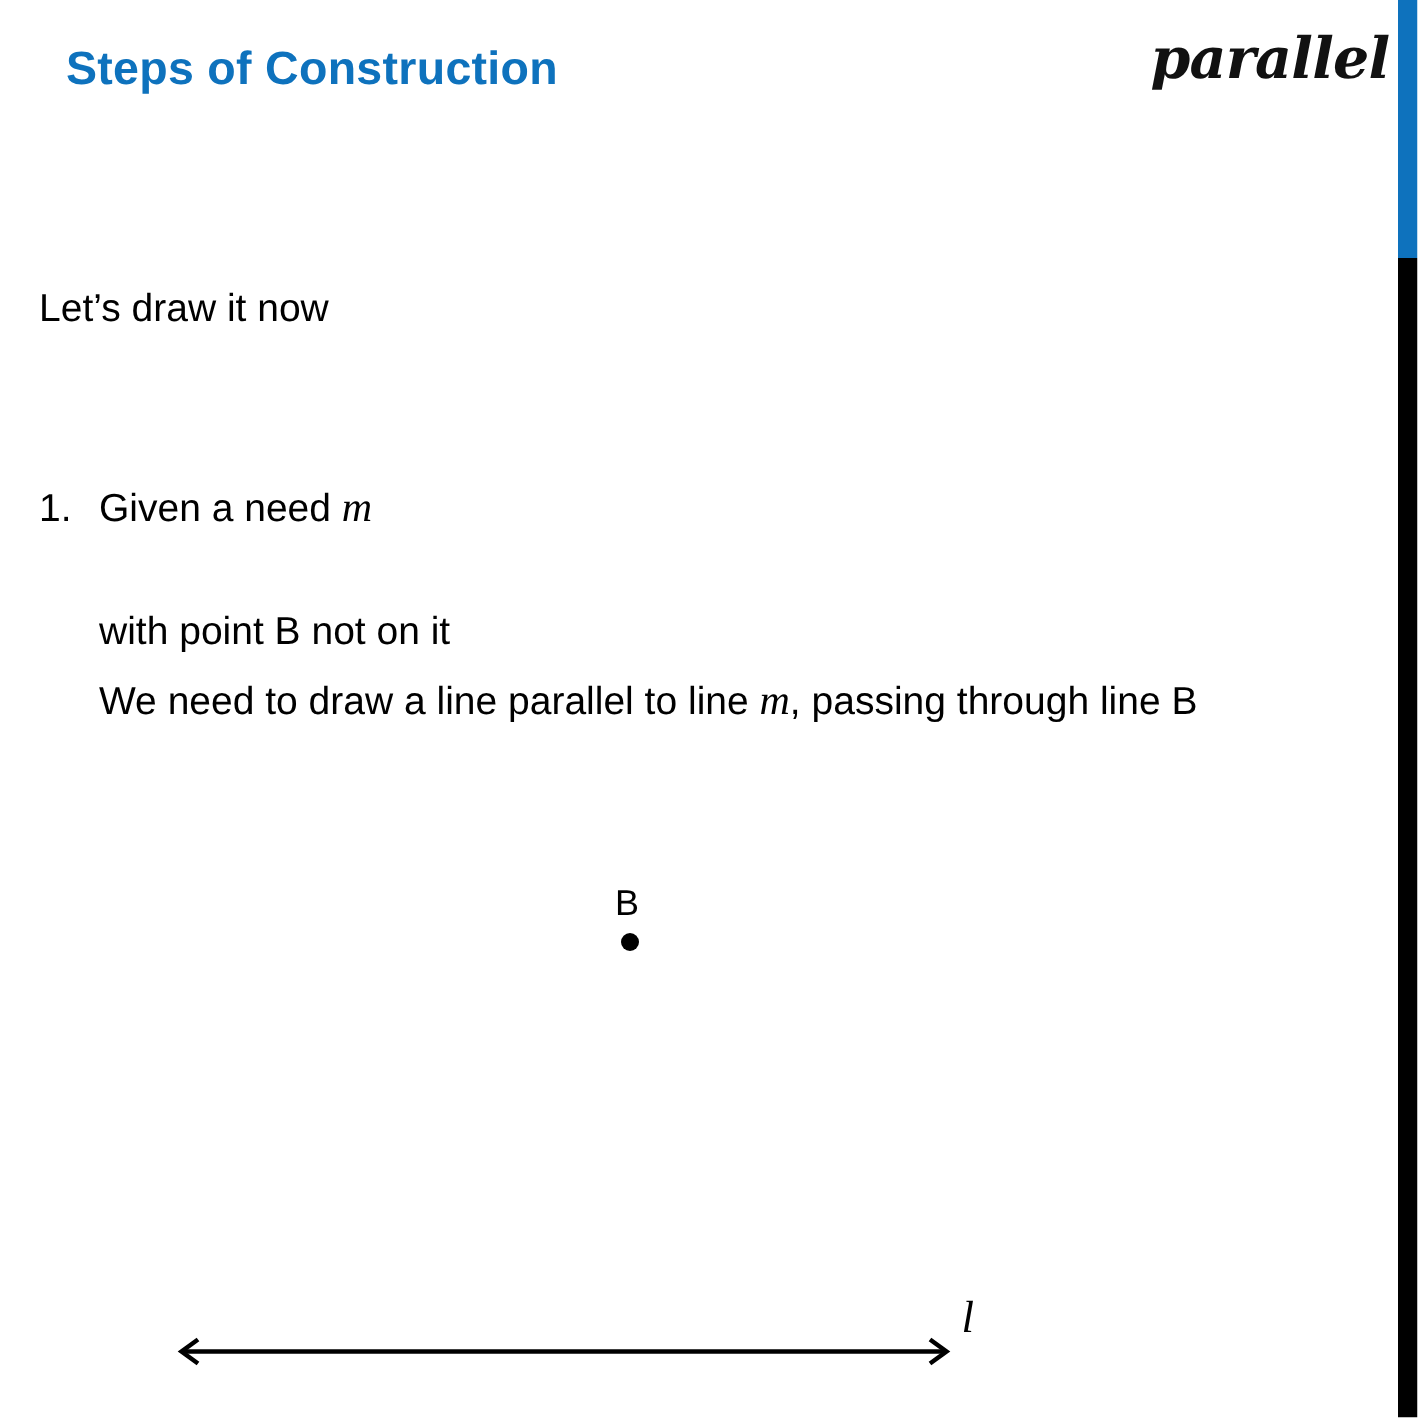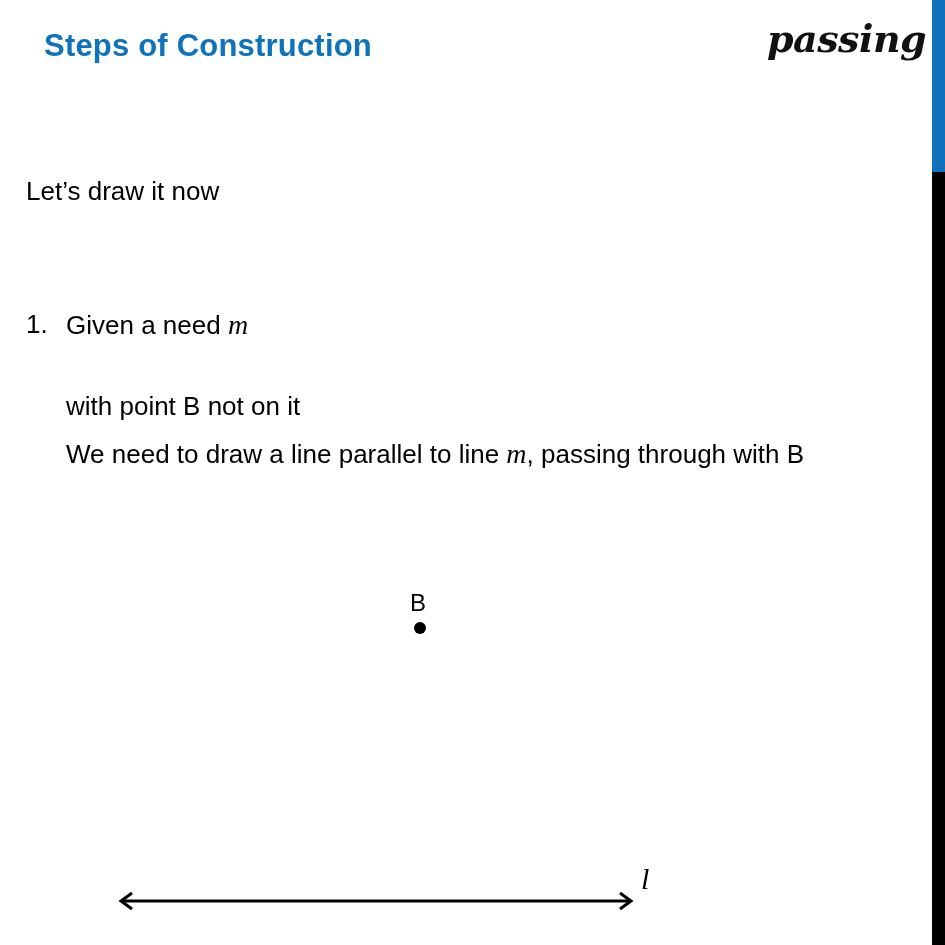--- a/index.html
+++ b/index.html
@@ -23,21 +23,21 @@
   }
   .sidebar-blue {
     position: absolute; left: 932px; top: 0; width: 13px; height: 172px;
     background: #0e72bd;
   }
   .sidebar-black {
     position: absolute; left: 932px; top: 172px; width: 13px; height: 773px;
     background: #000;
   }
   .text {
-    position: absolute; font-size: 26px; line-height: 1; white-space: nowrap;
+    position: absolute; font-size: 26px; line-height: 1; white-space: nowrap; margin-top: 14px;
   }
   .math {
     font-family: "Liberation Serif", "DejaVu Serif", serif;
     font-style: italic; font-size: 28px;
   }
   .intro { left: 26px; top: 178px; }
   .step-num { left: 26px; top: 311px; }
   .step-line1 { left: 66px; top: 311px; }
   .step-line2 { left: 66px; top: 393px; }
   .step-line3 { left: 66px; top: 440px; }
@@ -55,31 +55,31 @@
     font-style: italic; font-size: 30px;
   }
 </style>
 </head>
 <body>
 
 <div class="sidebar-blue"></div>
 <div class="sidebar-black"></div>
 
 <div class="title">Steps of Construction</div>
-<div class="logo">passing</div>
+<div class="logo">parallel</div>
 
 <div class="text intro">Let’s draw it now</div>
 
 <div class="text step-num">1.</div>
 <div class="text step-line1">
   <span>Given a need </span><span class="math">m</span>
 </div>
 <div class="text step-line2">with point B not on it</div>
 <div class="text step-line3">
-  <span>We need to draw a line parallel to line </span><span class="math">m</span><span>, passing through with B</span>
+  <span>We need to draw a line parallel to line </span><span class="math">m</span><span>, passing through line B</span>
 </div>
 
 <div class="point-label">B</div>
 <div class="point-dot"></div>
 
 <svg class="line-svg" width="540" height="40">
   <line x1="12" y1="21" x2="520" y2="21" stroke="#000" stroke-width="3"></line>
   <polyline points="22,13 11,21 22,29" fill="none" stroke="#000" stroke-width="3"></polyline>
   <polyline points="510,13 521,21 510,29" fill="none" stroke="#000" stroke-width="3"></polyline>
 </svg>

